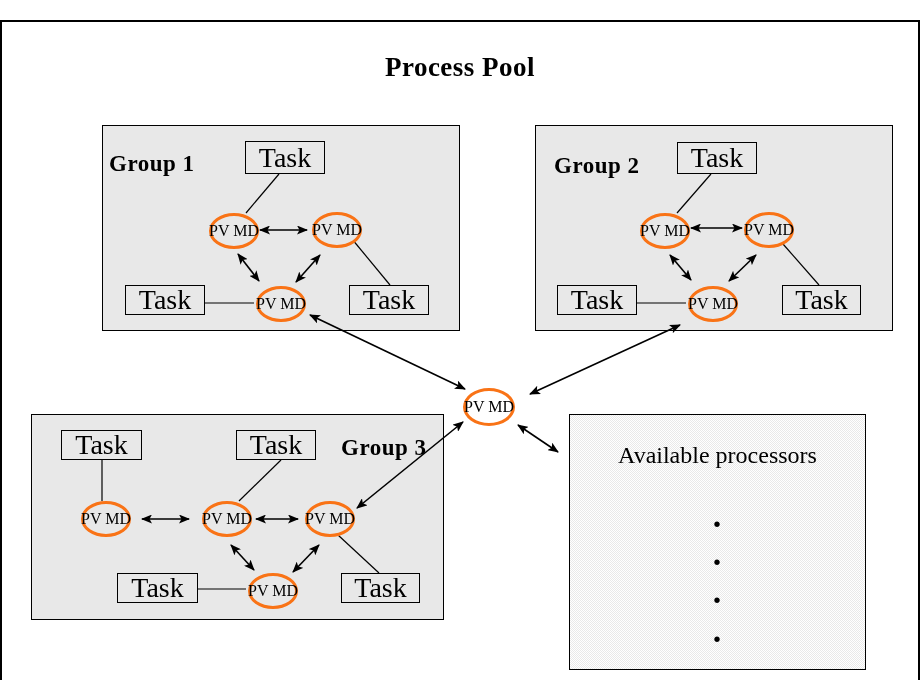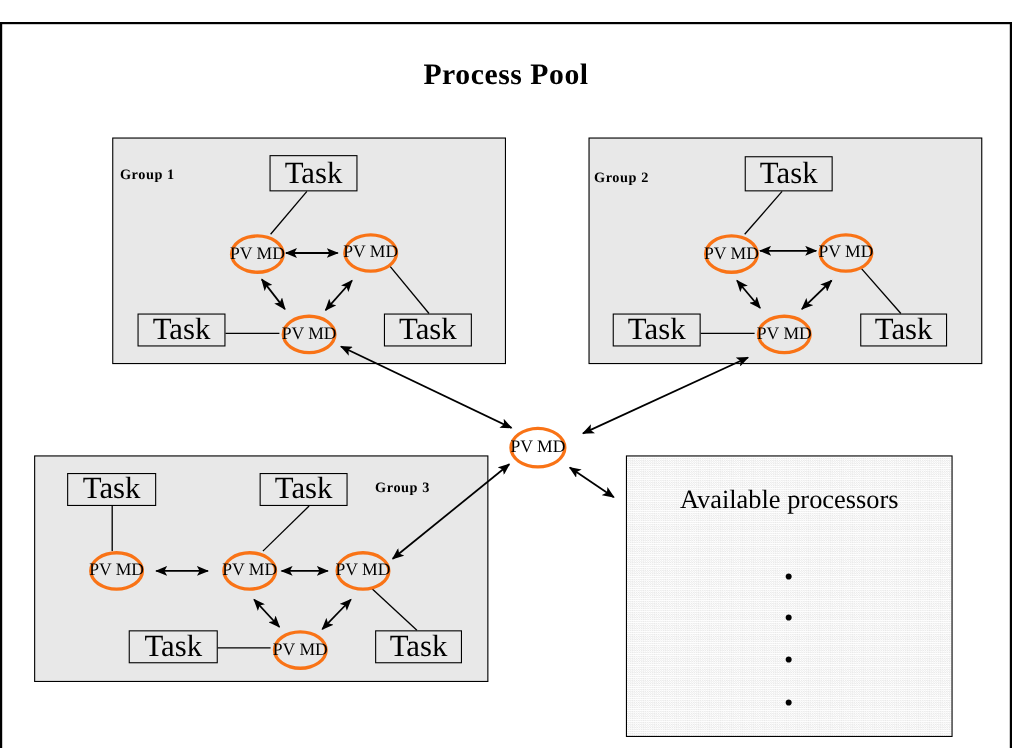--- a/index.html
+++ b/index.html
@@ -13,23 +13,23 @@
     position:absolute;top:30px;left:0;width:916px;text-align:center;
     font-size:27px;font-weight:bold;letter-spacing:.5px;
   }
   .panel{
     position:absolute;box-sizing:border-box;
     background:#e8e8e8;border:1px solid #000;
   }
   #g1{left:100px;top:103px;width:358px;height:206px;}
   #g2{left:533px;top:103px;width:358px;height:206px;}
   #g3{left:29px;top:392px;width:413px;height:206px;}
-  .glabel{position:absolute;font-size:13px;font-weight:bold;letter-spacing:.5px;}
+  .glabel{position:absolute;font-size:23px;font-weight:bold;letter-spacing:.5px;}
   #g1l{left:107px;top:129px;}
-  #g2l{left:538px;top:131px;text-align:right;}
+  #g2l{left:552px;top:131px;text-align:right;}
   #g3l{left:339px;top:413px;}
   .avail{
     position:absolute;left:567px;top:392px;width:297px;height:256px;
     box-sizing:border-box;border:1px solid #000;
     background-color:#ffffff;
     background-image:repeating-conic-gradient(#e9e9e9 0% 25%, #ffffff 0% 50%);
     background-size:2px 2px;
   }
   .avail-title{
     position:absolute;left:567px;top:420px;width:297px;text-align:center;

